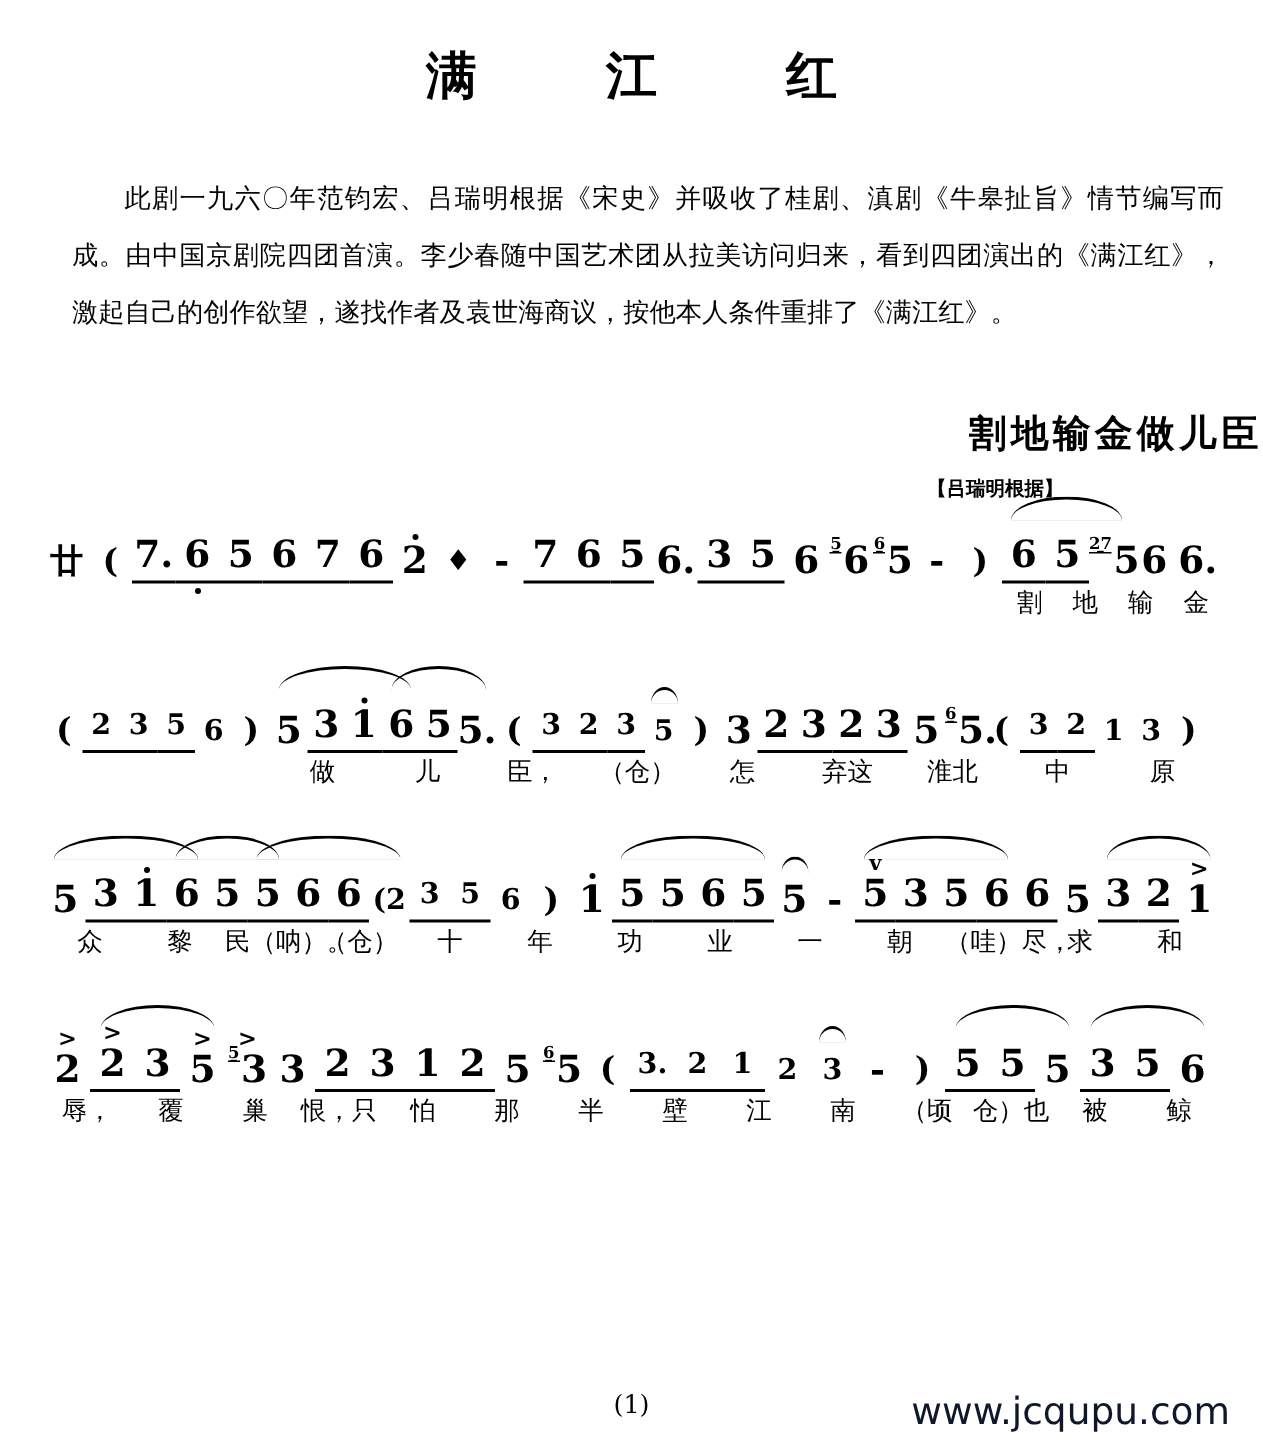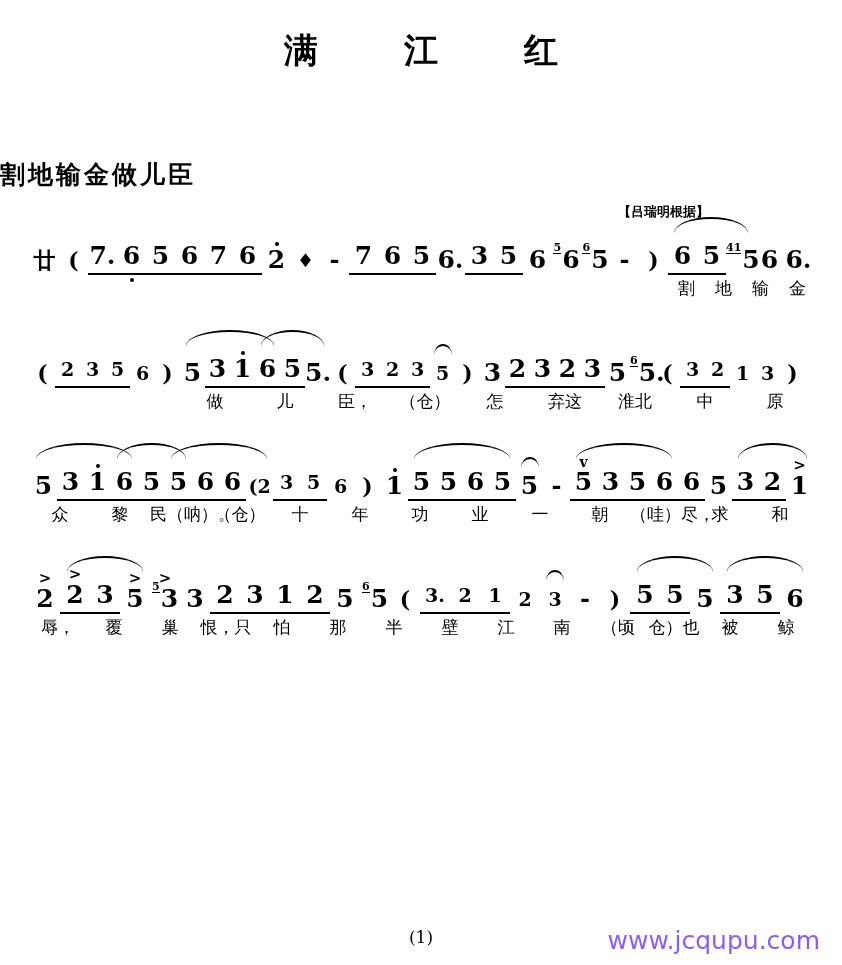--- a/index.html
+++ b/index.html
@@ -41,21 +41,21 @@
     line-height: 38px;
     text-align: justify;
     text-justify: inter-character;
     text-indent: 2em;
     margin: 0;
     color: #050505;
   }
 
   
   .aria-head {
-    text-align: left;
+    text-align: right;
     margin-top: 44px;
   }
   .aria-title {
     font-family: "DejaVu Serif", "Liberation Serif", serif;
     font-weight: bold;
     font-size: 25px;
     letter-spacing: 3px;
     color: #000;
   }
   .aria-singer {
@@ -207,30 +207,31 @@
     font-family: "DejaVu Serif", "Liberation Serif", serif;
     font-size: 17px;
     color: #000;
   }
   .watermark {
     position: absolute;
     right: 22px;
     bottom: 10px;
     font-family: "DejaVu Sans", "Liberation Sans", sans-serif;
     font-size: 25px;
-    color: #8b5cf6;
+    color: #0f172a;
     letter-spacing: 0px;
   }
 </style>
 </head>
 <body>
 
 <h1 class="page-title">满　江　红</h1>
 
 <section class="synopsis">
+  <p class="para">此剧一九六〇年范钧宏、吕瑞明根据《宋史》并吸收了桂剧、滇剧《牛皋扯旨》情节编写而成。由中国京剧院四团首演。李少春随中国艺术团从拉美访问归来，看到四团演出的《满江红》，激起自己的创作欲望，遂找作者及袁世海商议，按他本人条件重排了《满江红》。</p>
 </section>
 
 <section class="aria-head">
   <div class="aria-title">割地输金做儿臣</div>
 </section>
 
 <section class="score">
   <div class="banpai" style="left:618px; top:-14px;">【吕瑞明根据】</div>
   <div id="score-lines">
       <div class="score-line">
@@ -253,21 +254,21 @@
           <span class="cell " style="width: 29px;"><span>6.</span></span>
           <span class="cell u1" style="width: 29px;"><span>3</span></span>
           <span class="cell u1" style="width: 29px;"><span>5</span></span>
           <span class="cell " style="width: 29px;"><span>6</span></span>
           <span class="cell " style="width: 29px;"><span class="grace"><span class="gn">5</span><span class="gtail">‾</span></span><span>6</span></span>
           <span class="cell " style="width: 29px;"><span class="grace"><span class="gn">6</span><span class="gtail">‾</span></span><span>5</span></span>
           <span class="cell dash" style="width: 29px;"><span>-</span></span>
           <span class="cell paren" style="width: 29px;"><span>)</span></span>
           <span class="cell u1" style="width: 29px;"><span>6</span></span>
           <span class="cell u1" style="width: 29px;"><span>5</span></span>
-          <span class="cell " style="width: 29px;"><span class="grace"><span class="gn">41</span><span class="gtail">‾</span></span><span>5</span></span>
+          <span class="cell " style="width: 29px;"><span class="grace"><span class="gn">27</span><span class="gtail">‾</span></span><span>5</span></span>
           <span class="cell " style="width: 29px;"><span>6</span></span>
           <span class="cell " style="width: 29px;"><span>6.</span></span>
         </div>
         <div class="lyrics-row" style="padding-left: 638px;">
           <span class="lyr" style="width: 37px;">割</span>
           <span class="lyr" style="width: 37px;">地</span>
           <span class="lyr" style="width: 37px;">输</span>
           <span class="lyr" style="width: 37px;">金</span>
         </div>
       </div>

